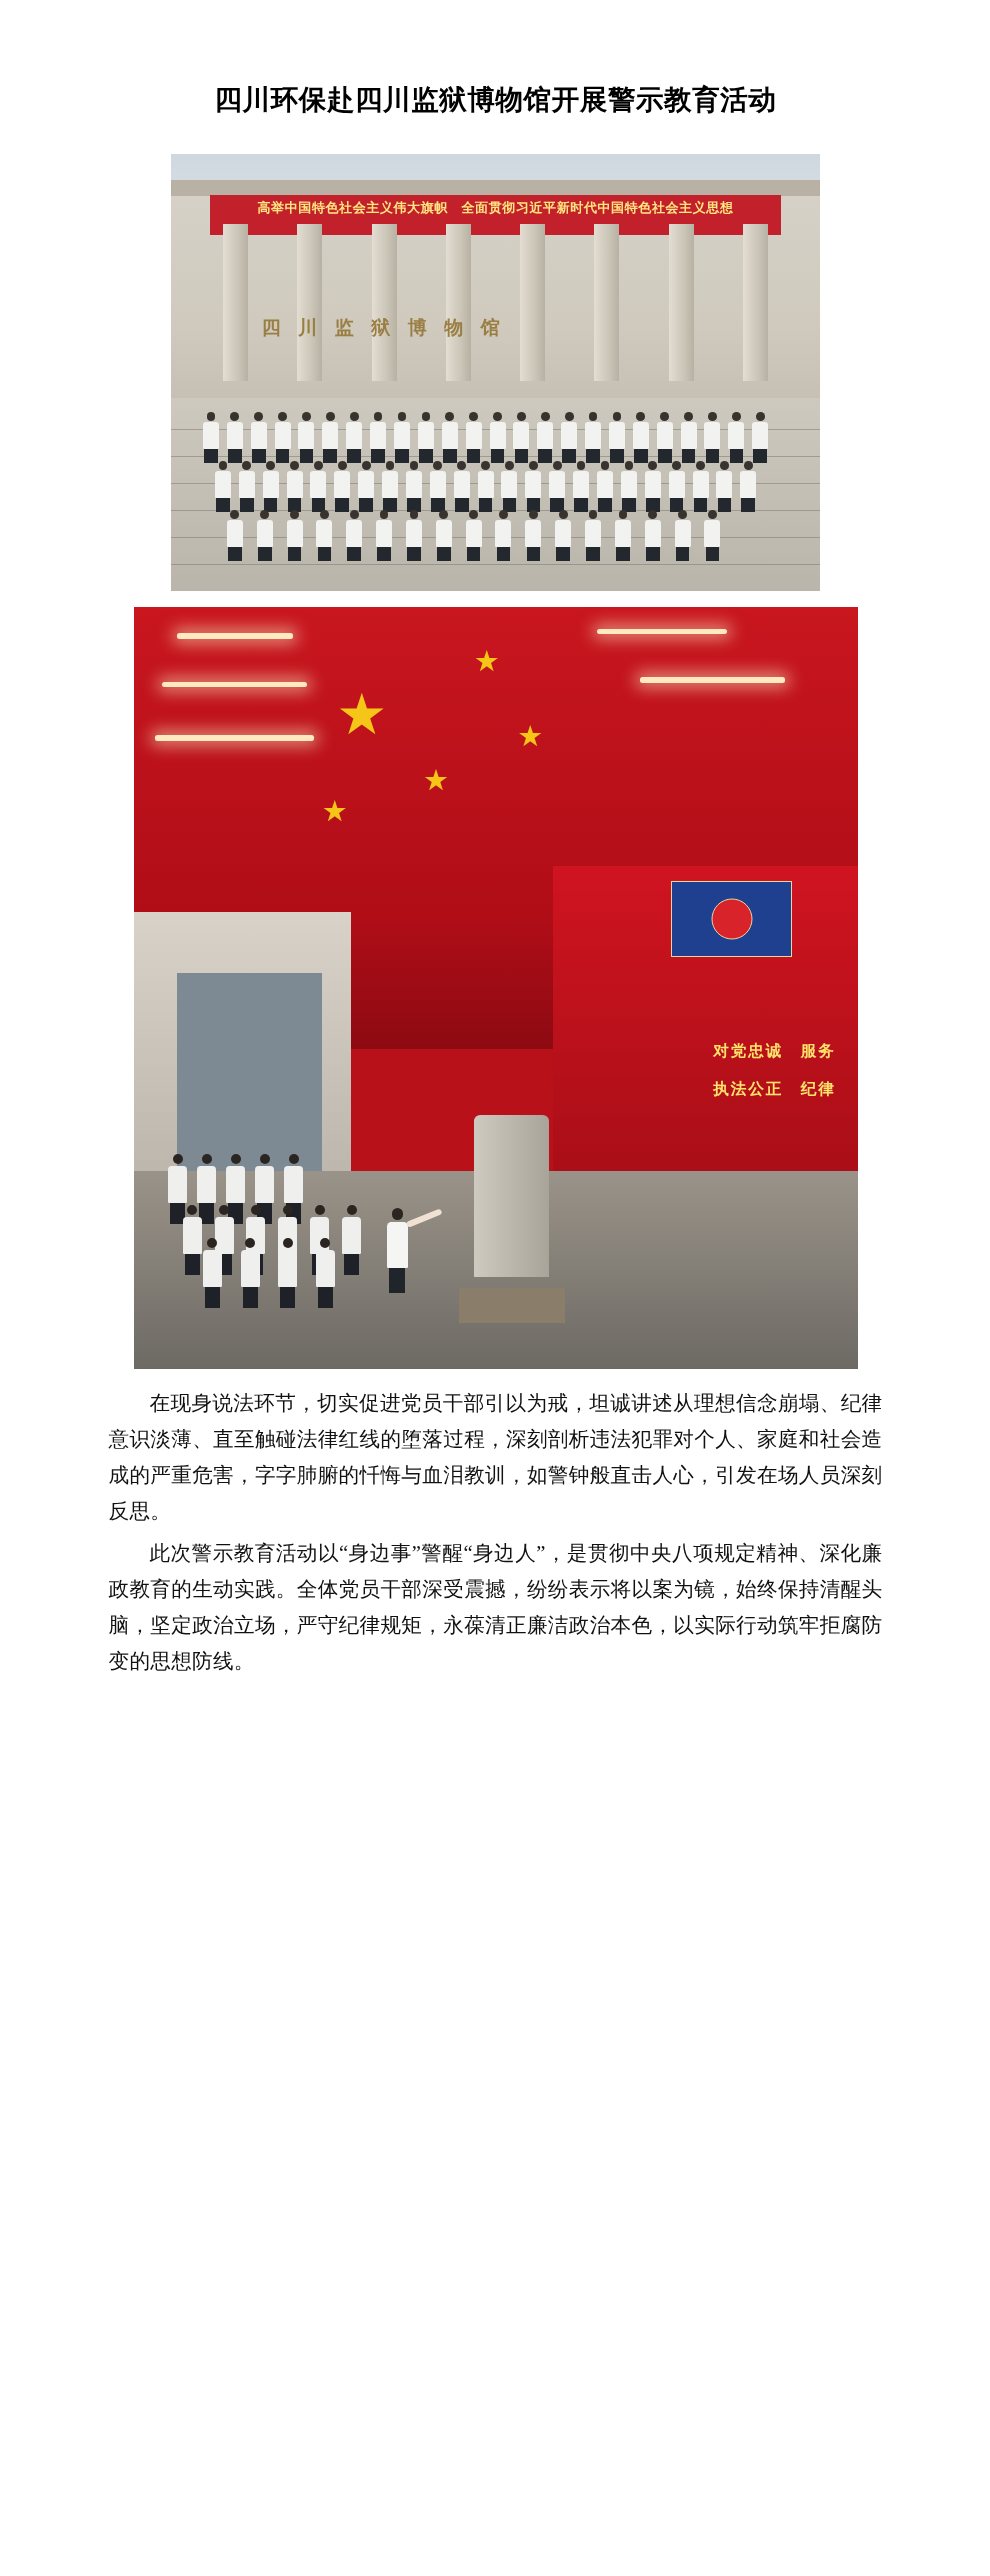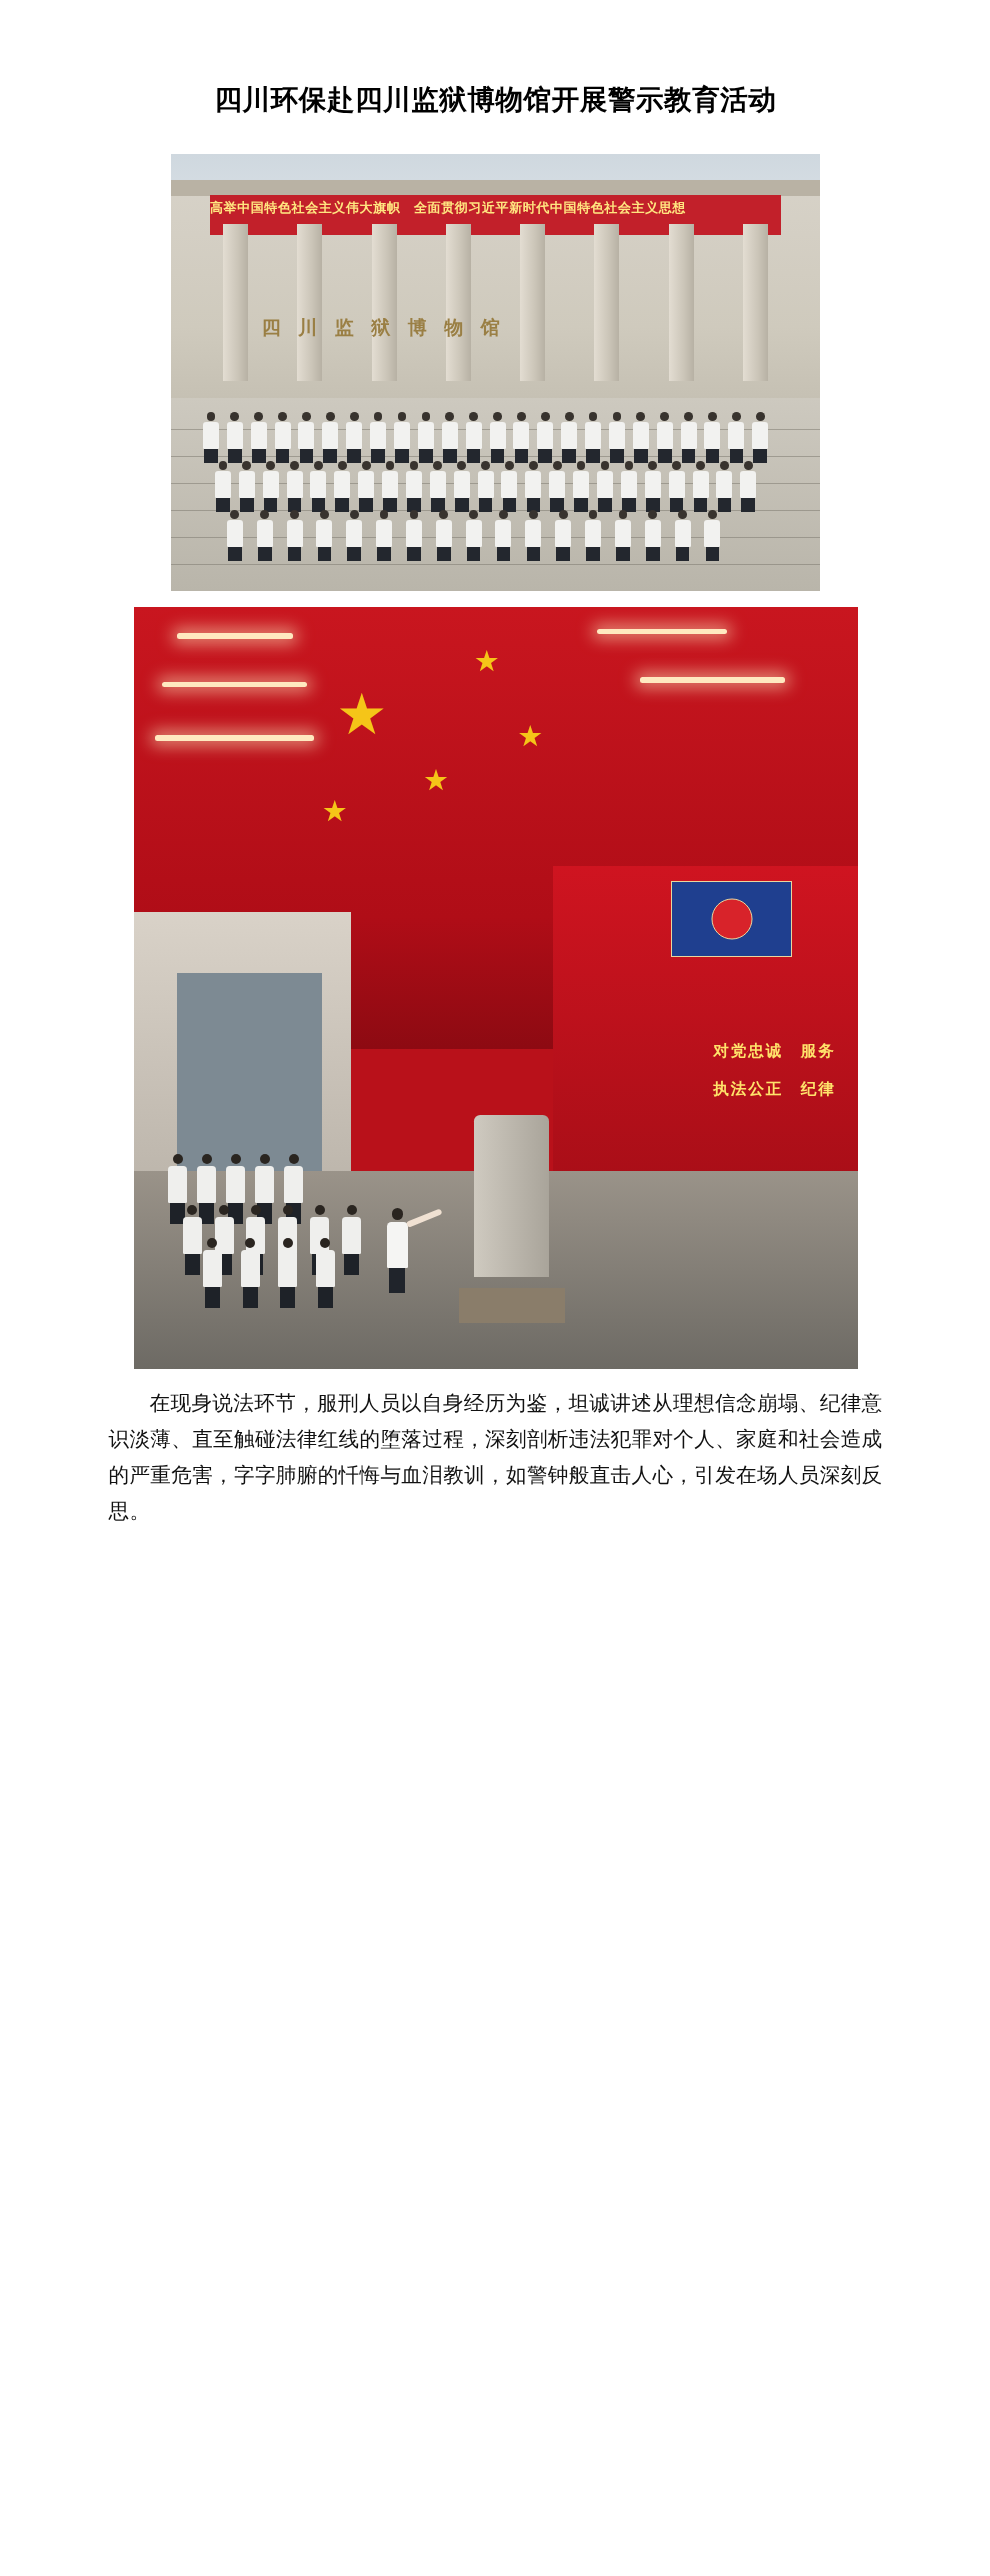--- a/index.html
+++ b/index.html
@@ -77,21 +77,21 @@
   .p1-banner {
     position: absolute;
     left: 6%; top: 9.5%;
     width: 88%; height: 40px;
     background: #c2202a;
     color: #ffe680;
     font-family: "Liberation Sans", "DejaVu Sans", sans-serif;
     font-weight: bold;
     font-size: 13px;
     line-height: 26px;
-    text-align: left;
+    text-align: center;
     letter-spacing: 0.6px;
     white-space: nowrap;
     overflow: hidden;
   }
   .p1-columns {
     position: absolute;
     left: 8%; top: 16%; width: 84%; height: 36%;
     display: flex;
     justify-content: space-between;
   }
@@ -756,19 +756,20 @@
             </div>
           <div class="p2-person" style="left:53%;bottom:0%">
               <div class="head"></div>
               <div class="body"></div>
               <div class="legs"></div>
             </div>
         </div>
       </div>
     </div>
 
-    <p class="para">在现身说法环节，服刑人员以自身经历为鉴，坦诚讲述从理想信念崩塌、纪律意识淡薄、直至触碰法律红线的堕落过程，深刻剖析违法犯罪对个人、家庭和社会造成的严重危害，字字肺腑的忏悔与血泪教训，如警钟般直击人心，引发在场人员深刻反思。</p>
+    <p class="para">在现身说法环节，切实促进党员干部引以为戒，坦诚讲述从理想信念崩塌、纪律意识淡薄、直至触碰法律红线的堕落过程，深刻剖析违法犯罪对个人、家庭和社会造成的严重危害，字字肺腑的忏悔与血泪教训，如警钟般直击人心，引发在场人员深刻反思。</p>
+    <p class="para">此次警示教育活动以“身边事”警醒“身边人”，是贯彻中央八项规定精神、深化廉政教育的生动实践。全体党员干部深受震撼，纷纷表示将以案为镜，始终保持清醒头脑，坚定政治立场，严守纪律规矩，永葆清正廉洁政治本色，以实际行动筑牢拒腐防变的思想防线。</p>
 
 
     <div class="spacer-bottom"></div>
   </div>
 </div>
 
 
 </body></html>

